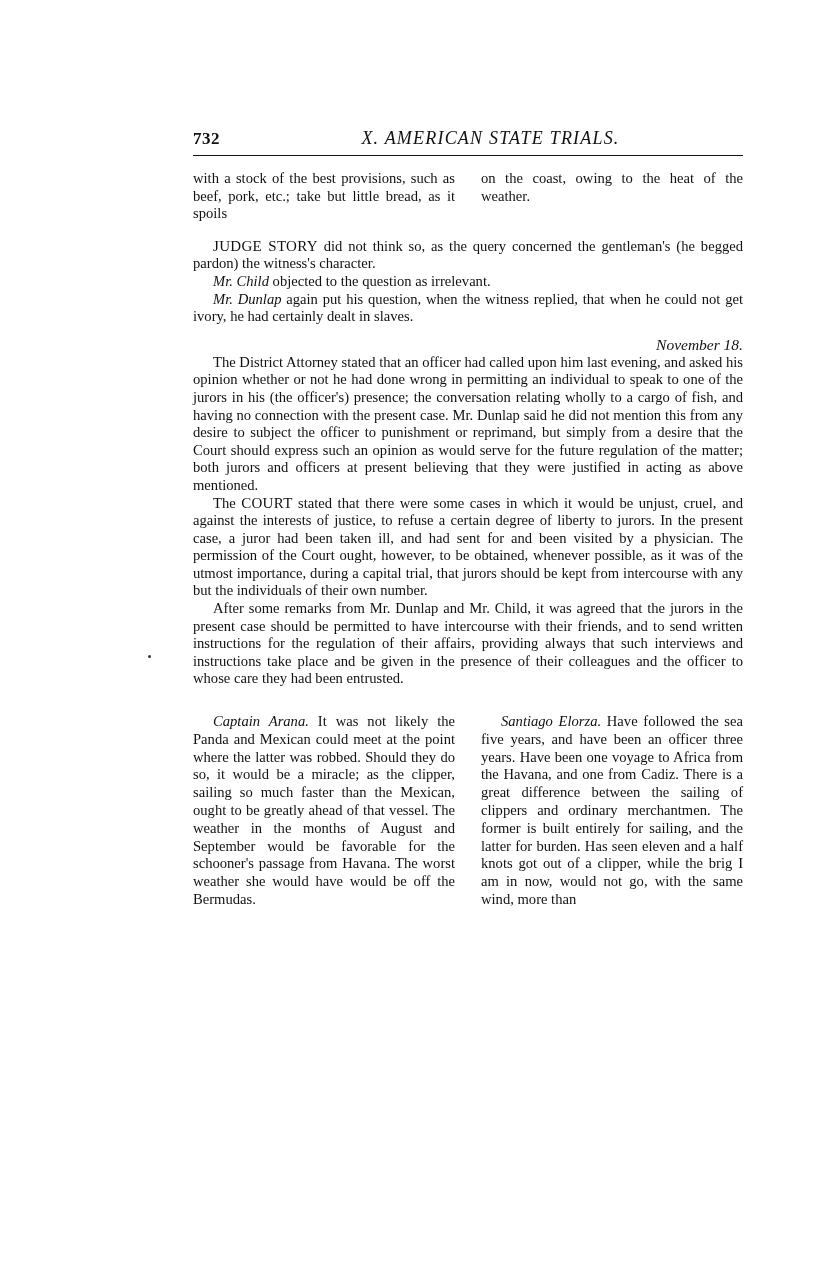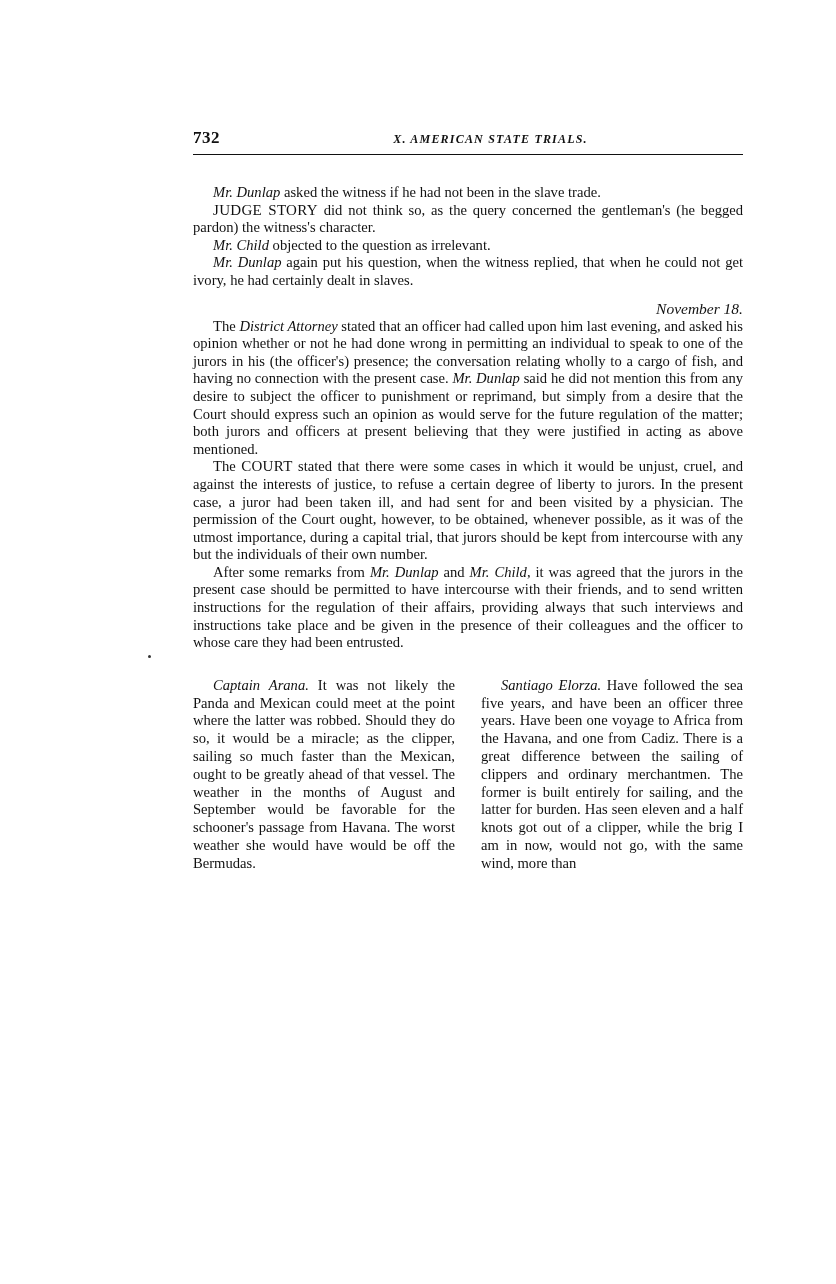--- a/index.html
+++ b/index.html
@@ -28,23 +28,23 @@
     font-weight: bold;
   }
   .page-number {
     font-size: 17px;
     font-weight: bold;
     letter-spacing: 0.5px;
   }
   .running-head {
     flex: 1;
     text-align: center;
-    font-size: 12px;
+    font-size: 18px;
     font-style: italic;
-    font-weight: bold;
+    font-weight: normal;
     letter-spacing: 1.2px;
     padding-left: 18px;
   }
   .rule {
     border-bottom: 1.6px solid #111;
     margin-top: 6px;
     margin-bottom: 14px;
   }
   .two-col {
     display: flex;
@@ -67,21 +67,21 @@
     margin-top: 0;
   }
   .gap-md { height: 15px; }
   .gap-lg { height: 19px; }
   .date-line {
     text-align: right;
     font-style: italic;
     font-size: 15.5px;
     margin-top: 10px;
   }
-  i, .i { font-style: italic; }
+  i, .i { }
   .sc {
     font-variant: small-caps;
     font-size: 15px;
     letter-spacing: 0.3px;
   }
   .testimony p {
     font-size: 14.6px;
     line-height: 17.8px;
     margin-top: 6px;
   }
@@ -107,25 +107,32 @@
   <div class="dot-left"></div>
 
   <div class="content">
 
     <div class="header-row">
       <div class="page-number">732</div>
       <div class="running-head">X.  AMERICAN STATE TRIALS.</div>
     </div>
     <div class="rule"></div>
 
+    <div class="two-col">
+      <div>
+        <p>with a stock of the best provisions, such as beef, pork, etc.; take but little bread, as it spoils</p>
+      </div>
+      <div>
+        <p>on the coast, owing to the heat of the weather.</p>
+      </div>
+    </div>
 
     <div class="gap-md"></div>
 
     <div class="body-block">
-      <p class="indent"><span class="speaker">Mr. Dunlap</span><span> asked the witness if he had not been in the slave trade.</span></p>
       <p class="indent"><span class="sc">JUDGE STORY</span><span> did not think so, as the query concerned the gentleman's (he begged pardon) the witness's character.</span></p>
       <p class="indent"><span class="speaker">Mr. Child</span><span> objected to the question as irrelevant.</span></p>
       <p class="indent"><span class="speaker">Mr. Dunlap</span><span> again put his question, when the witness replied, that when he could not get ivory, he had certainly dealt in slaves.</span></p>
     </div>
 
     <div class="date-line">November 18.</div>
 
     <div class="body-block">
       <p class="indent"><span>The </span><span class="i">District Attorney</span><span> stated that an officer had called upon him last evening, and asked his opinion whether or not he had done wrong in permitting an individual to speak to one of the jurors in his (the officer's) presence; the conversation relating wholly to a cargo of fish, and having no connection with the present case. </span><span class="i">Mr. Dunlap</span><span> said he did not mention this from any desire to subject the officer to punishment or reprimand, but simply from a desire that the Court should express such an opinion as would serve for the future regulation of the matter; both jurors and officers at present believing that they were justified in acting as above mentioned.</span></p>
 

